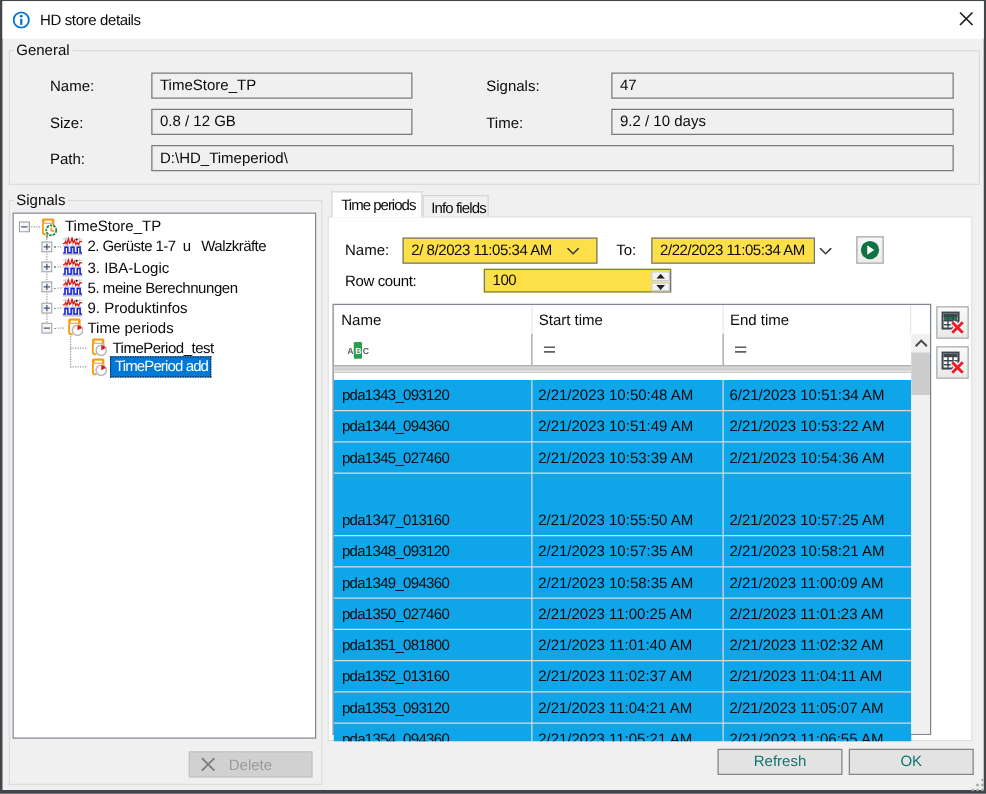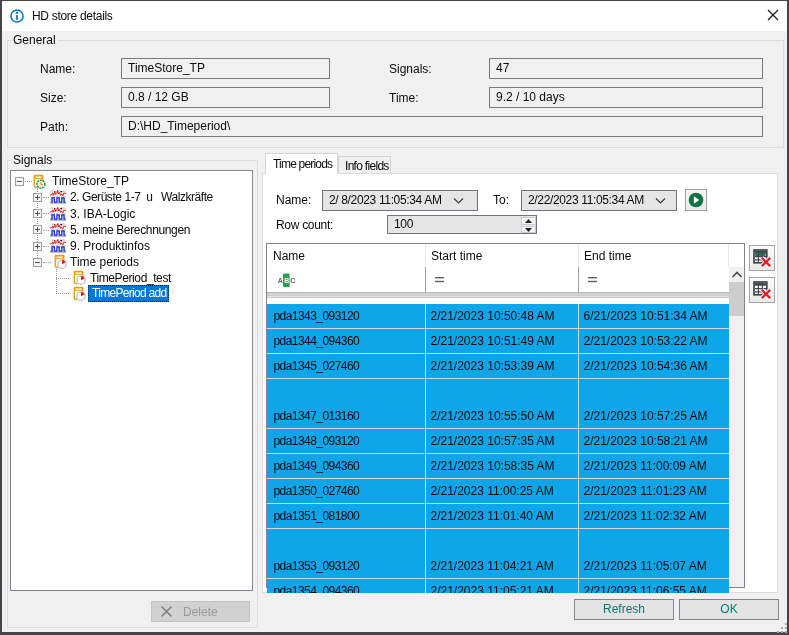--- a/index.html
+++ b/index.html
@@ -1,19 +1,19 @@
 <!DOCTYPE html>
 <html><head><meta charset="utf-8"><title>HD store details</title><style>
 *{margin:0;padding:0;box-sizing:border-box}
 html,body{width:789px;height:635px;overflow:hidden}
 body{background:#42464b;font-family:"Liberation Sans",sans-serif;font-size:12px;color:#0a0a0a;position:relative}
 .abs{position:absolute}
 .lbl{position:absolute;line-height:14px;white-space:pre}
 .fld{position:absolute;background:#f0f0f0;border:1px solid #7a7a7a;line-height:19px;padding-left:6px;white-space:pre}
-.wfld{position:absolute;background:#e5e5e5;border:1px solid #70757b;line-height:19px;padding-left:6px;white-space:pre;letter-spacing:-0.35px}
+.wfld{position:absolute;background:#fde047;border:1px solid #70757b;line-height:19px;padding-left:6px;white-space:pre;letter-spacing:-0.35px}
 .grp{position:absolute;border:1px solid #dcdcdc}
 .gl{position:absolute;background:#f0f0f0;padding:0 2px;line-height:13px}
 .btn{position:absolute;background:#e3e3e3;border:1px solid #80868c;text-align:center;line-height:19px;color:#0f766e}
 .trow{position:absolute;line-height:16px;white-space:pre}
 </style></head><body>
 <div class="abs" style="left:2px;top:1px;width:785px;height:631px;background:#f0f0f0"></div>
 <div class="abs" style="left:2px;top:1px;width:785px;height:30px;background:#fff"></div>
 <svg class="abs" style="left:10px;top:9px" width="14" height="14" viewBox="0 0 14 14">
     <circle cx="7" cy="7" r="6.1" fill="none" stroke="#0077d4" stroke-width="1.5"></circle>
     <circle cx="7" cy="3.9" r="1.15" fill="#0077d4"></circle>
@@ -157,21 +157,21 @@
 <div class="abs" style="left:265px;top:153px;width:73px;height:21px;background:#fff;border:1px solid #d4d4d4;border-bottom:none"></div>
 <div class="lbl" style="left:273px;top:157px;letter-spacing:-0.8px">Time periods</div>
 <div class="abs" style="left:338px;top:156px;width:53px;height:17px;background:#f0f0f0;border:1px solid #d4d4d4;border-bottom:none"></div>
 <div class="lbl" style="left:345px;top:159px;letter-spacing:-0.7px">Info fields</div>
 <div class="lbl" style="left:276px;top:193px">Name:</div>
 <div class="wfld" style="left:322px;top:190px;width:156px;height:21px">2/ 8/2023 11:05:34 AM</div>
 <svg class="abs" style="left:453px;top:198px" width="11" height="6" viewBox="0 0 11 6">
     <path d="M1 0.5 L5.5 5 L10 0.5" stroke="#3c3c3c" stroke-width="1.2" fill="none"></path>
   </svg>
 <div class="lbl" style="left:493px;top:193px">To:</div>
-<div class="wfld" style="left:521px;top:190px;width:156px;height:21px">2/22/2023 11:05:34 AM</div>
+<div class="wfld" style="left:521px;top:190px;width:131px;height:21px">2/22/2023 11:05:34 AM</div>
 <svg class="abs" style="left:655px;top:198px" width="11" height="6" viewBox="0 0 11 6">
     <path d="M1 0.5 L5.5 5 L10 0.5" stroke="#3c3c3c" stroke-width="1.2" fill="none"></path>
   </svg>
 <div class="abs" style="left:685px;top:189px;width:22px;height:22px;background:linear-gradient(#f7f7f7,#ebebeb);border:1px solid #a2a2a2"></div>
 <svg class="abs" style="left:688px;top:192px" width="16" height="16" viewBox="0 0 16 16">
     <circle cx="8" cy="8" r="7.3" fill="#0e7243"></circle>
     <path d="M5.8 4.2 L11.4 8 L5.8 11.8 Z" fill="#fff"></path>
   </svg>
 <div class="lbl" style="left:276px;top:218px;letter-spacing:-0.3px">Row count:</div>
 <div class="wfld" style="left:387px;top:215px;width:150px;height:19px;line-height:17px">100</div>
@@ -243,20 +243,25 @@
 <div class="abs" style="left:0;top:175px;width:462px;height:25px;border-bottom:1px solid #d9d9d9">
       <span class="abs" style="left:6.5px;top:5px;line-height:14px;letter-spacing:-0.55px">pda1350_027460</span>
       <span class="abs" style="left:163.5px;top:5px;line-height:14px">2/21/2023 11:00:25 AM</span>
       <span class="abs" style="left:316.5px;top:5px;line-height:14px">2/21/2023 11:01:23 AM</span>
     </div>
 <div class="abs" style="left:0;top:200px;width:462px;height:25px;border-bottom:1px solid #d9d9d9">
       <span class="abs" style="left:6.5px;top:5px;line-height:14px;letter-spacing:-0.55px">pda1351_081800</span>
       <span class="abs" style="left:163.5px;top:5px;line-height:14px">2/21/2023 11:01:40 AM</span>
       <span class="abs" style="left:316.5px;top:5px;line-height:14px">2/21/2023 11:02:32 AM</span>
     </div>
+<div class="abs" style="left:0;top:225px;width:462px;height:25px;border-bottom:1px solid #d9d9d9">
+      <span class="abs" style="left:6.5px;top:5px;line-height:14px;letter-spacing:-0.55px">pda1352_013160</span>
+      <span class="abs" style="left:163.5px;top:5px;line-height:14px">2/21/2023 11:02:37 AM</span>
+      <span class="abs" style="left:316.5px;top:5px;line-height:14px">2/21/2023 11:04:11 AM</span>
+    </div>
 <div class="abs" style="left:0;top:250px;width:462px;height:25px;border-bottom:1px solid #d9d9d9">
       <span class="abs" style="left:6.5px;top:5px;line-height:14px;letter-spacing:-0.55px">pda1353_093120</span>
       <span class="abs" style="left:163.5px;top:5px;line-height:14px">2/21/2023 11:04:21 AM</span>
       <span class="abs" style="left:316.5px;top:5px;line-height:14px">2/21/2023 11:05:07 AM</span>
     </div>
 <div class="abs" style="left:0;top:275px;width:462px;height:25px;border-bottom:1px solid #d9d9d9">
       <span class="abs" style="left:6.5px;top:5px;line-height:14px;letter-spacing:-0.55px">pda1354_094360</span>
       <span class="abs" style="left:163.5px;top:5px;line-height:14px">2/21/2023 11:05:21 AM</span>
       <span class="abs" style="left:316.5px;top:5px;line-height:14px">2/21/2023 11:06:55 AM</span>
     </div>

